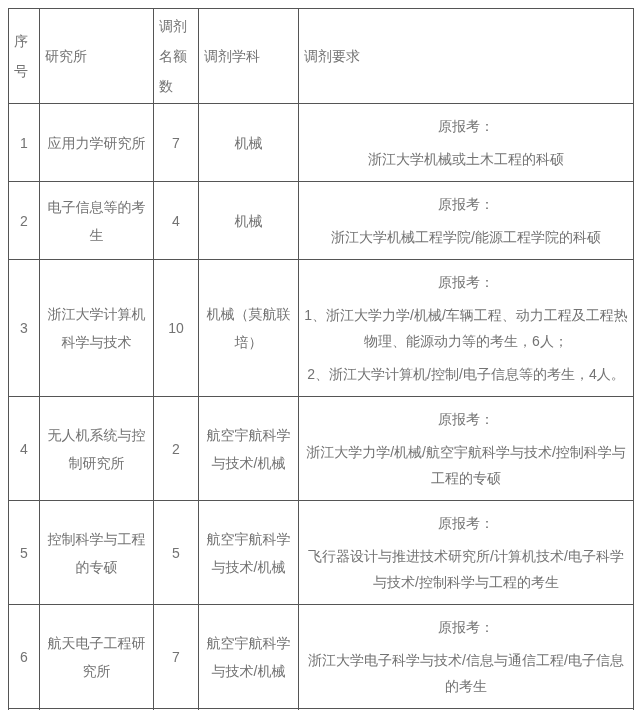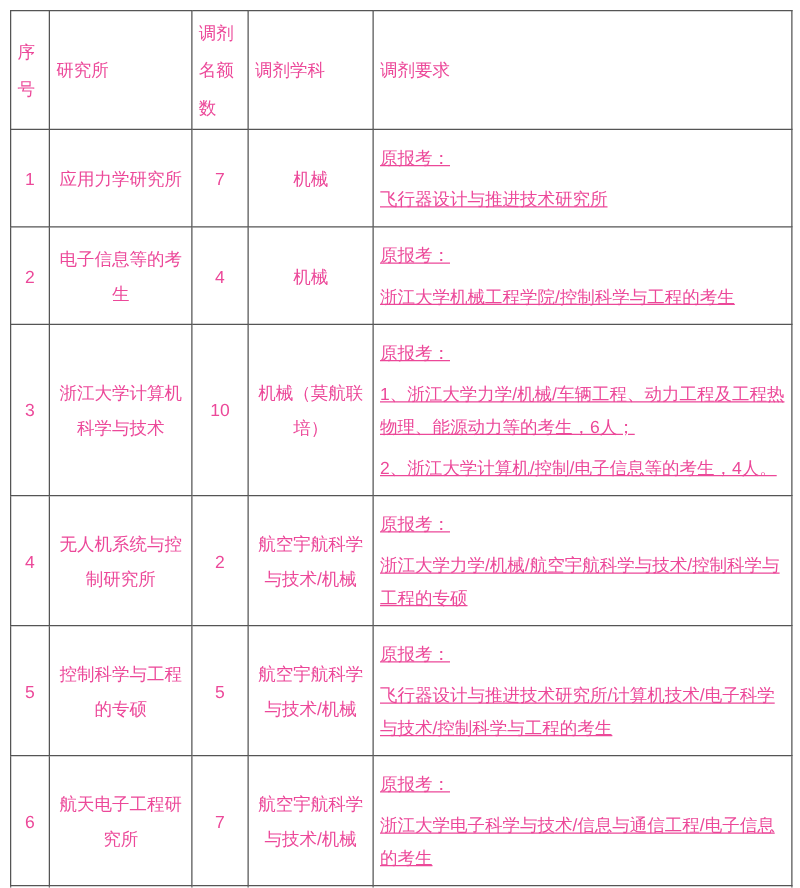--- a/index.html
+++ b/index.html
@@ -28,42 +28,41 @@
   }
   table.adjust col.c1 { width: 31px; }
   table.adjust col.c2 { width: 114px; }
   table.adjust col.c3 { width: 45px; }
   table.adjust col.c4 { width: 100px; }
   table.adjust col.c5 { width: 335px; }
   table.adjust th, table.adjust td {
     border: 1px solid #555555;
     font-size: 14px;
     font-weight: normal;
-    color: #ec4899;
+    color: #737373;
     padding: 2px 5px;
     vertical-align: middle;
     box-sizing: border-box;
     word-break: break-all;
     overflow-wrap: anywhere;
   }
   table.adjust th {
     text-align: left;
     line-height: 30px;
   }
   td.c-center {
     text-align: center;
     line-height: 26px;
   }
   td.c-text {
     text-align: center;
     line-height: 28px;
   }
   td.c-req {
-    text-align: left;
-    text-decoration: underline;
+    text-align: center;
   }
   td.c-req p {
     margin: 7px 0;
     line-height: 26px;
   }
   tr.h-head { height: 85px; }
   tr.h-r1 { height: 65px; }
   tr.h-r2 { height: 65px; }
   tr.h-r3 { height: 117px; }
   tr.h-r4 { height: 94px; }
@@ -93,31 +92,31 @@
       </tr>
     </thead>
     <tbody>
       <tr class="h-r1">
         <td class="c-center">1</td>
         <td class="c-text">应用力学研究所</td>
         <td class="c-center">7</td>
         <td class="c-text">机械</td>
         <td class="c-req">
           <p>原报考：</p>
-          <p>飞行器设计与推进技术研究所</p>
+          <p>浙江大学机械或土木工程的科硕</p>
         </td>
       </tr>
       <tr class="h-r2">
         <td class="c-center">2</td>
         <td class="c-text">电子信息等的考生</td>
         <td class="c-center">4</td>
         <td class="c-text">机械</td>
         <td class="c-req">
           <p>原报考：</p>
-          <p>浙江大学机械工程学院/控制科学与工程的考生</p>
+          <p>浙江大学机械工程学院/能源工程学院的科硕</p>
         </td>
       </tr>
       <tr class="h-r3">
         <td class="c-center">3</td>
         <td class="c-text">浙江大学计算机科学与技术</td>
         <td class="c-center">10</td>
         <td class="c-text">机械（莫航联培）</td>
         <td class="c-req">
           <p>原报考：</p>
           <p>1、浙江大学力学/机械/车辆工程、动力工程及工程热物理、能源动力等的考生，6人；</p>

